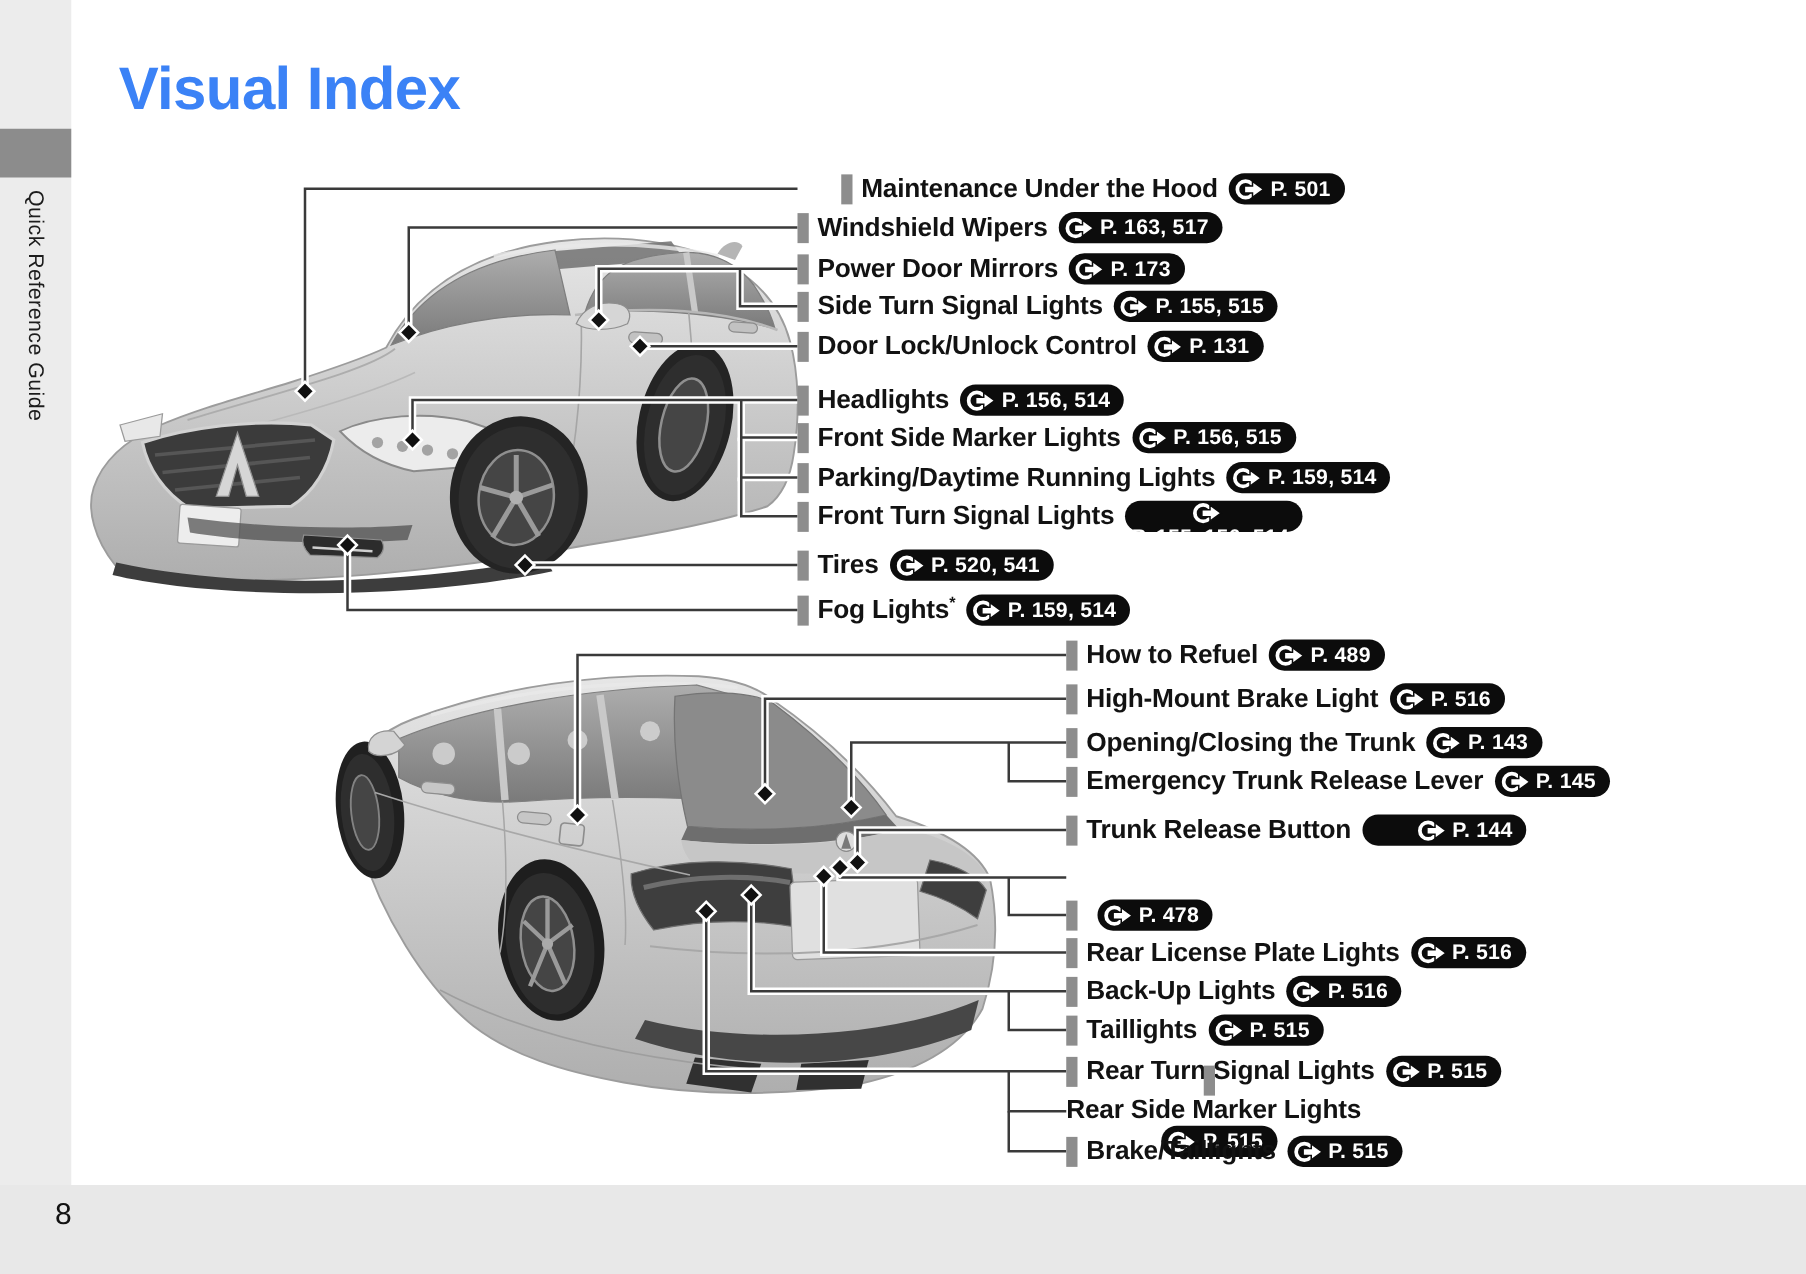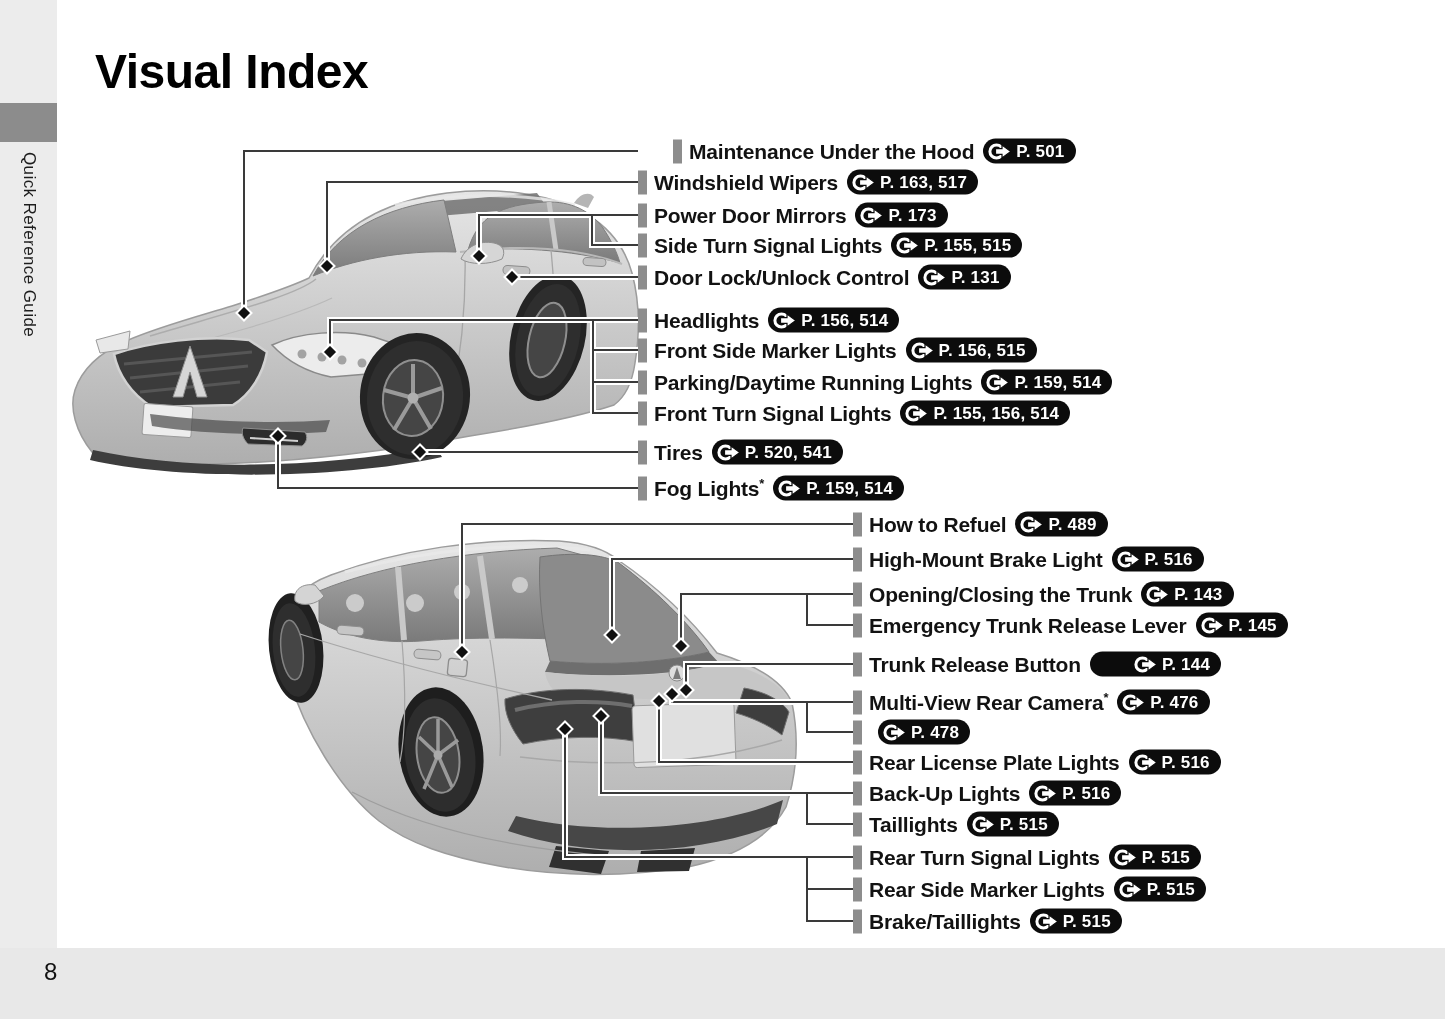--- a/index.html
+++ b/index.html
@@ -3,21 +3,21 @@
 <meta charset="utf-8">
 <style>
   html,body{margin:0;padding:0;background:#fff;}
   .page{position:relative;width:1445px;height:1019px;background:#ffffff;
         font-family:"Liberation Sans",sans-serif;overflow:hidden;}
   .sidebar-strip{position:absolute;left:0;top:0;width:57px;height:1019px;background:#ececec;}
   .sidebar-tab{position:absolute;left:0;top:103px;width:57px;height:39px;background:#8c8c8c;}
   .sidebar-label-wrap{position:absolute;left:0;top:152px;width:57px;display:flex;justify-content:center;}
   .sidebar-label-wrap span{writing-mode:vertical-rl;font-size:17px;color:#1c1c1c;letter-spacing:.4px;}
   .page-title{position:absolute;left:95px;top:44px;margin:0;font-size:48px;font-weight:bold;
-              color:#000000;letter-spacing:-.5px;}
+              color:#3b82f6;letter-spacing:-.5px;}
   .bottom-bar{position:absolute;left:0;top:948px;width:1445px;height:71px;background:#e8e8e8;}
   .page-number{position:absolute;left:44px;top:10px;font-size:24px;color:#111;}
   #diagram{position:absolute;left:0;top:0;}
   #callouts{position:absolute;left:0;top:0;width:100%;height:100%;pointer-events:none;}
   .callout{position:absolute;display:flex;align-items:center;transform:translateY(-50%);
            white-space:nowrap;pointer-events:auto;}
   .callout .bar{width:9px;height:24px;margin-right:7px;flex:none;}
   .callout .lbl{font-size:21px;font-weight:bold;color:#121212;letter-spacing:-.2px;}
   .callout .lbl sup{font-size:13px;line-height:0;}
   .badge{display:inline-flex;align-items:center;margin-left:9px;color:#fff;height:25px;
@@ -301,21 +301,21 @@
           <svg width="24" height="20" viewBox="0 0 24 20">
             <circle cx="8.5" cy="10" r="6.6" fill="none" stroke="#fff" stroke-width="3"></circle>
             <path d="M7.5,7.2 L14,7.2 L14,3.6 L22.8,10 L14,16.4 L14,12.8 L7.5,12.8 Z" fill="#fff" stroke="#0c0c0c" stroke-width="1.2"></path>
           </svg>
           <span>P. 159, 514</span>
         </span>
       </div>
       <div class="callout" style="left: 638px; top: 413px;">
         <span class="bar" style="background: rgb(141, 141, 141);"></span>
         <span class="lbl">Front Turn Signal Lights</span>
-        <span class="badge" style="background: rgb(12, 12, 12);">
+        <span class="badge" style="background: rgb(12, 12, 12); flex-direction: column;">
           <svg width="24" height="20" viewBox="0 0 24 20">
             <circle cx="8.5" cy="10" r="6.6" fill="none" stroke="#fff" stroke-width="3"></circle>
             <path d="M7.5,7.2 L14,7.2 L14,3.6 L22.8,10 L14,16.4 L14,12.8 L7.5,12.8 Z" fill="#fff" stroke="#0c0c0c" stroke-width="1.2"></path>
           </svg>
           <span>P. 155, 156, 514</span>
         </span>
       </div>
       <div class="callout" style="left: 638px; top: 452px;">
         <span class="bar" style="background: rgb(141, 141, 141);"></span>
         <span class="lbl">Tires</span>
@@ -386,31 +386,20 @@
         <span class="bar" style="background: rgb(141, 141, 141);"></span>
         <span class="lbl">Trunk Release Button</span>
         <span class="badge" style="background: rgb(12, 12, 12); padding-left: 44px;">
           <svg width="24" height="20" viewBox="0 0 24 20">
             <circle cx="8.5" cy="10" r="6.6" fill="none" stroke="#fff" stroke-width="3"></circle>
             <path d="M7.5,7.2 L14,7.2 L14,3.6 L22.8,10 L14,16.4 L14,12.8 L7.5,12.8 Z" fill="#fff" stroke="#0c0c0c" stroke-width="1.2"></path>
           </svg>
           <span>P. 144</span>
         </span>
       </div>
-      <div class="callout" style="left: 853px; top: 702px;">
-        <span class="bar" style="background: rgb(141, 141, 141);"></span>
-        <span class="lbl">Multi-View Rear Camera<sup>*</sup></span>
-        <span class="badge" style="background: rgb(12, 12, 12);">
-          <svg width="24" height="20" viewBox="0 0 24 20">
-            <circle cx="8.5" cy="10" r="6.6" fill="none" stroke="#fff" stroke-width="3"></circle>
-            <path d="M7.5,7.2 L14,7.2 L14,3.6 L22.8,10 L14,16.4 L14,12.8 L7.5,12.8 Z" fill="#fff" stroke="#0c0c0c" stroke-width="1.2"></path>
-          </svg>
-          <span>P. 476</span>
-        </span>
-      </div>
       <div class="callout" style="left: 853px; top: 732px;">
         <span class="bar" style="background: rgb(141, 141, 141);"></span>
         <span class="badge" style="background: rgb(12, 12, 12);">
           <svg width="24" height="20" viewBox="0 0 24 20">
             <circle cx="8.5" cy="10" r="6.6" fill="none" stroke="#fff" stroke-width="3"></circle>
             <path d="M7.5,7.2 L14,7.2 L14,3.6 L22.8,10 L14,16.4 L14,12.8 L7.5,12.8 Z" fill="#fff" stroke="#0c0c0c" stroke-width="1.2"></path>
           </svg>
           <span>P. 478</span>
         </span>
       </div>
@@ -451,21 +440,21 @@
         <span class="bar" style="background: rgb(141, 141, 141);"></span>
         <span class="lbl">Rear Turn Signal Lights</span>
         <span class="badge" style="background: rgb(12, 12, 12);">
           <svg width="24" height="20" viewBox="0 0 24 20">
             <circle cx="8.5" cy="10" r="6.6" fill="none" stroke="#fff" stroke-width="3"></circle>
             <path d="M7.5,7.2 L14,7.2 L14,3.6 L22.8,10 L14,16.4 L14,12.8 L7.5,12.8 Z" fill="#fff" stroke="#0c0c0c" stroke-width="1.2"></path>
           </svg>
           <span>P. 515</span>
         </span>
       </div>
-      <div class="callout" style="left: 853px; top: 889px;">
+      <div class="callout" style="left: 853px; top: 889px; flex-direction: column;">
         <span class="bar" style="background: rgb(141, 141, 141);"></span>
         <span class="lbl">Rear Side Marker Lights</span>
         <span class="badge" style="background: rgb(12, 12, 12);">
           <svg width="24" height="20" viewBox="0 0 24 20">
             <circle cx="8.5" cy="10" r="6.6" fill="none" stroke="#fff" stroke-width="3"></circle>
             <path d="M7.5,7.2 L14,7.2 L14,3.6 L22.8,10 L14,16.4 L14,12.8 L7.5,12.8 Z" fill="#fff" stroke="#0c0c0c" stroke-width="1.2"></path>
           </svg>
           <span>P. 515</span>
         </span>
       </div>

